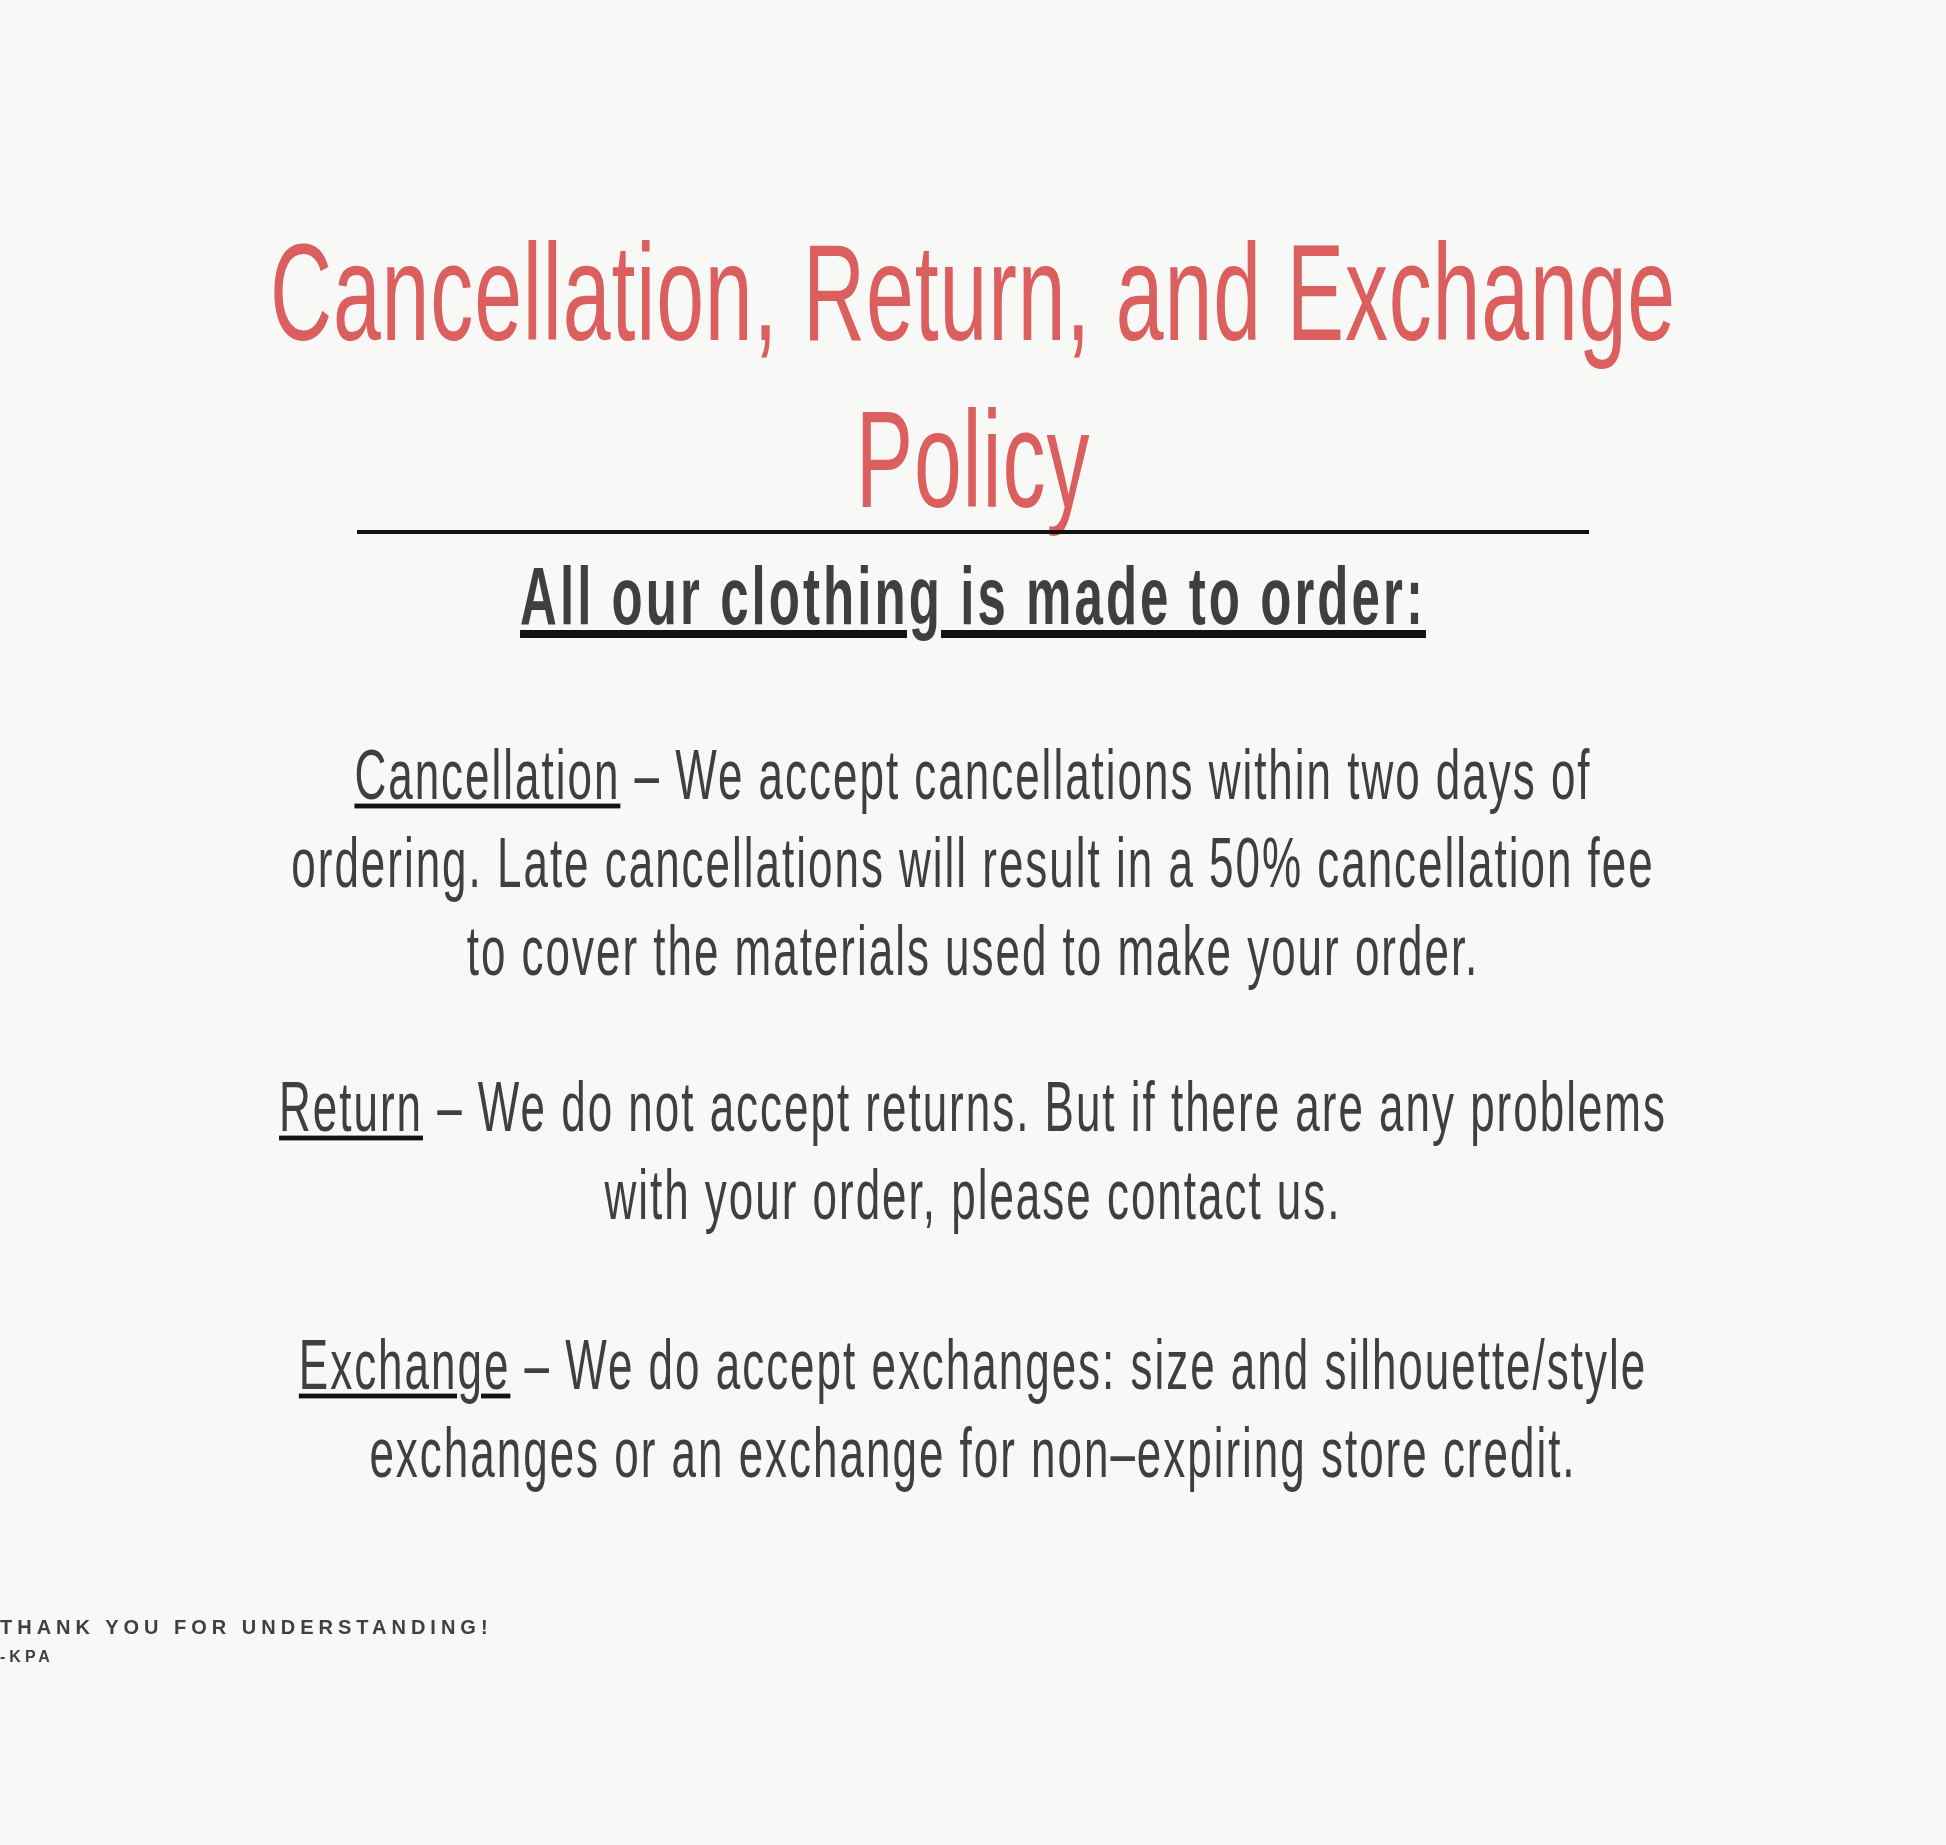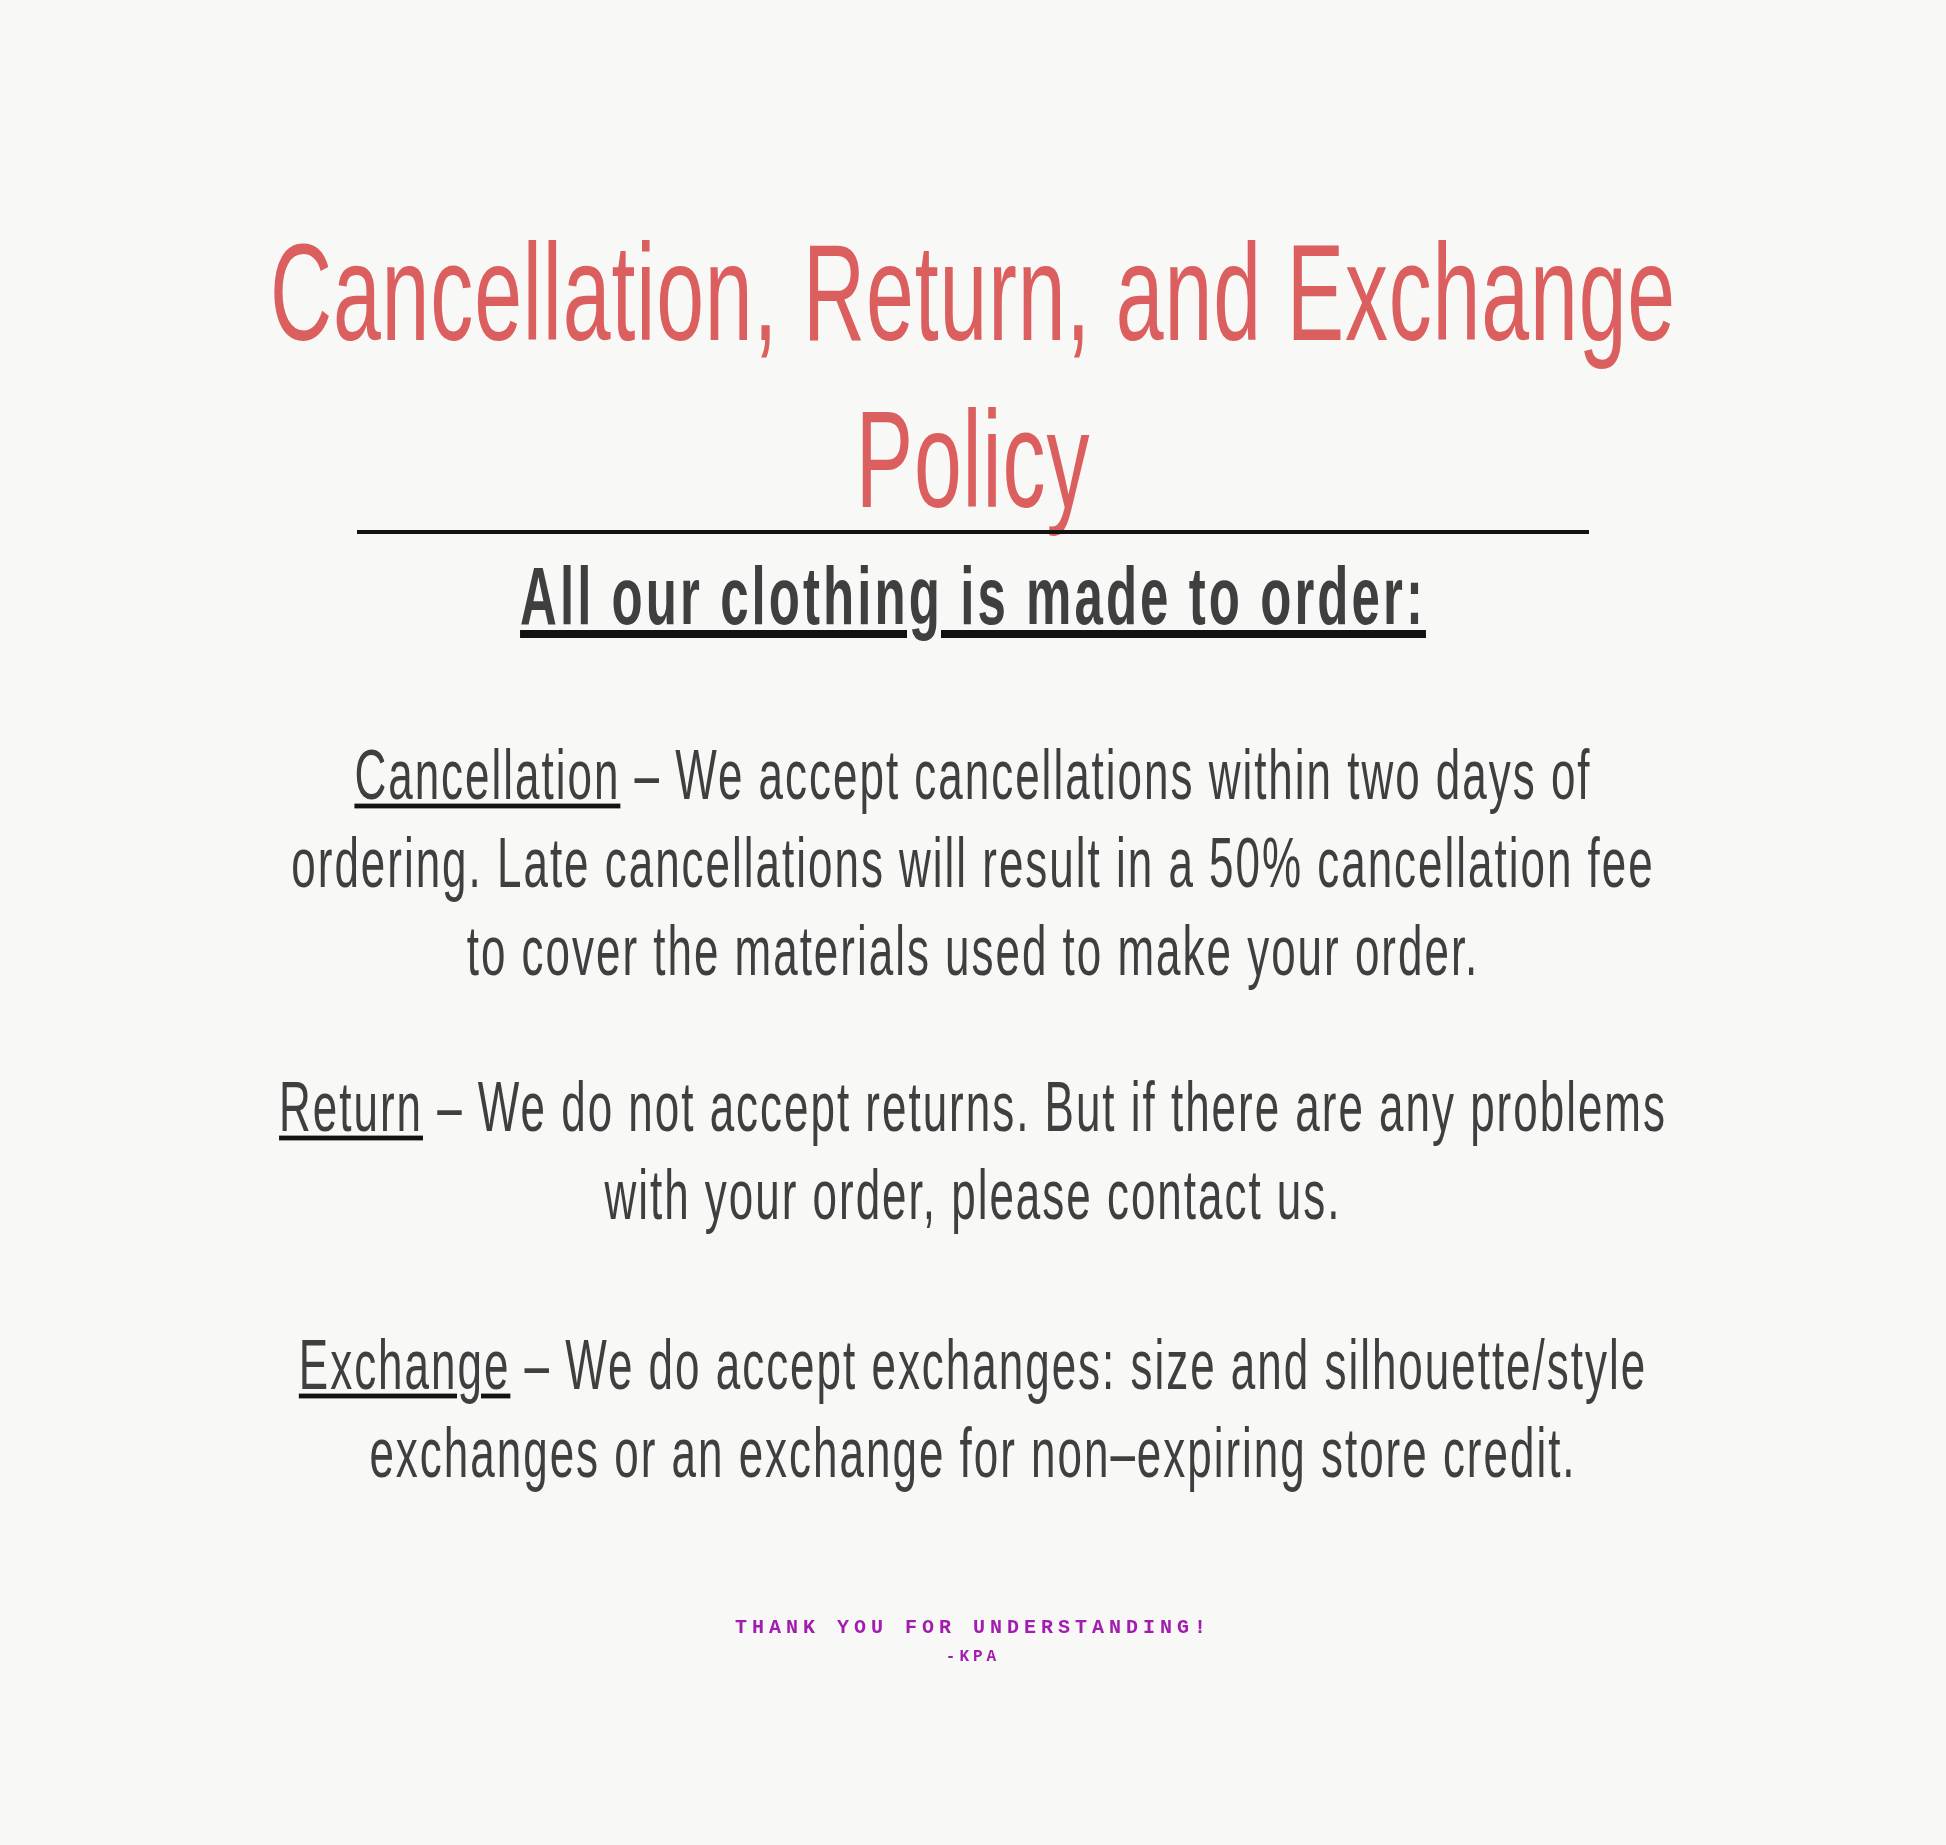--- a/index.html
+++ b/index.html
@@ -67,23 +67,22 @@
   .para.p3{ top:1320px; }
   .kw{
     text-decoration: underline;
     text-decoration-color: var(--heavy);
     text-decoration-thickness: 3px;
     text-underline-offset: 3px;
     text-decoration-skip-ink: auto;
   }
   .footer{
     position:absolute; top:1616px; left:0; right:0;
-    text-align:center;
-    color:#a21caf;
-    font-family:Liberation Mono, monospace;
+    text-align:left;
+    color:#404040;
   }
   .footer .f1{
     font-size:20px;
     font-weight:700;
     letter-spacing:5px;
   }
   .footer .f2{
     margin-top:9px;
     font-size:16px;
     font-weight:700;

